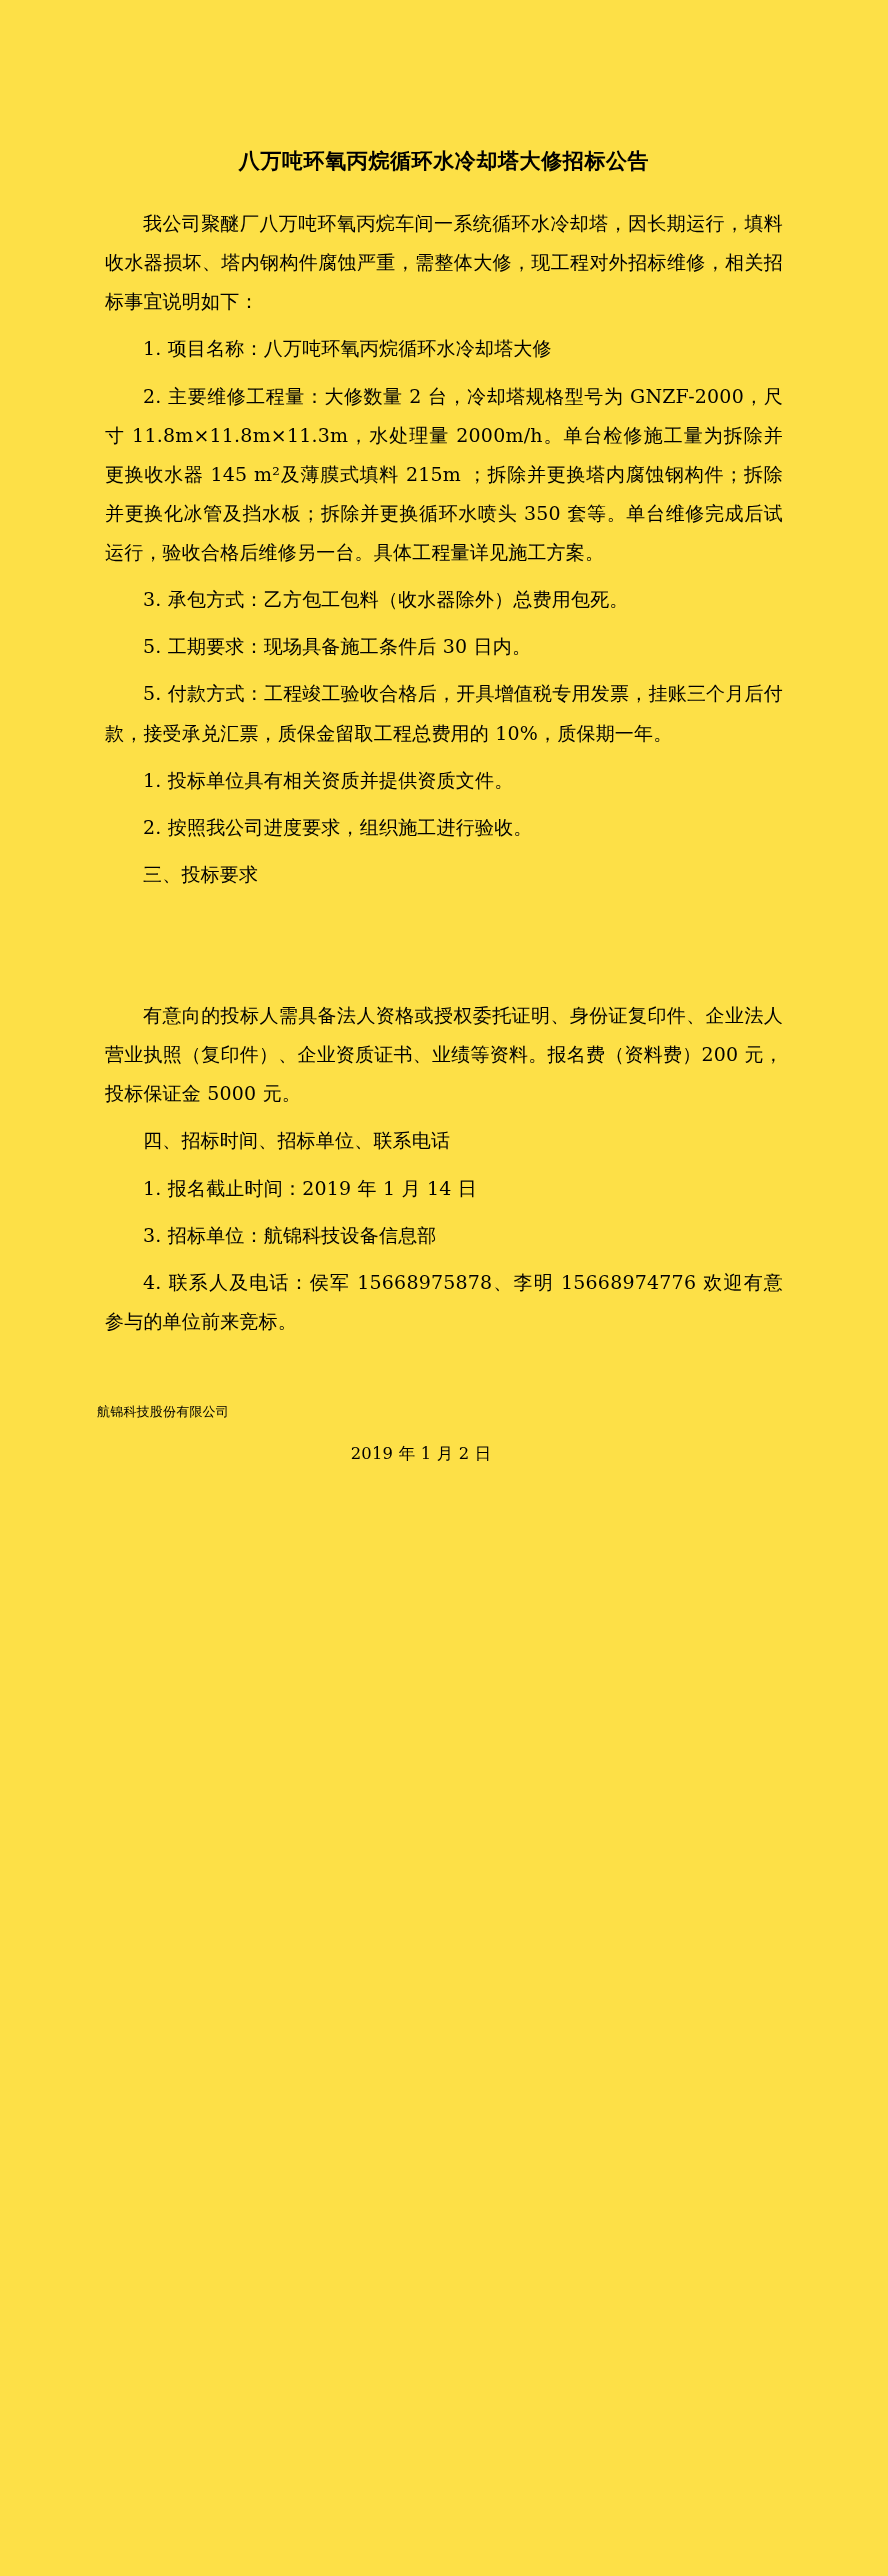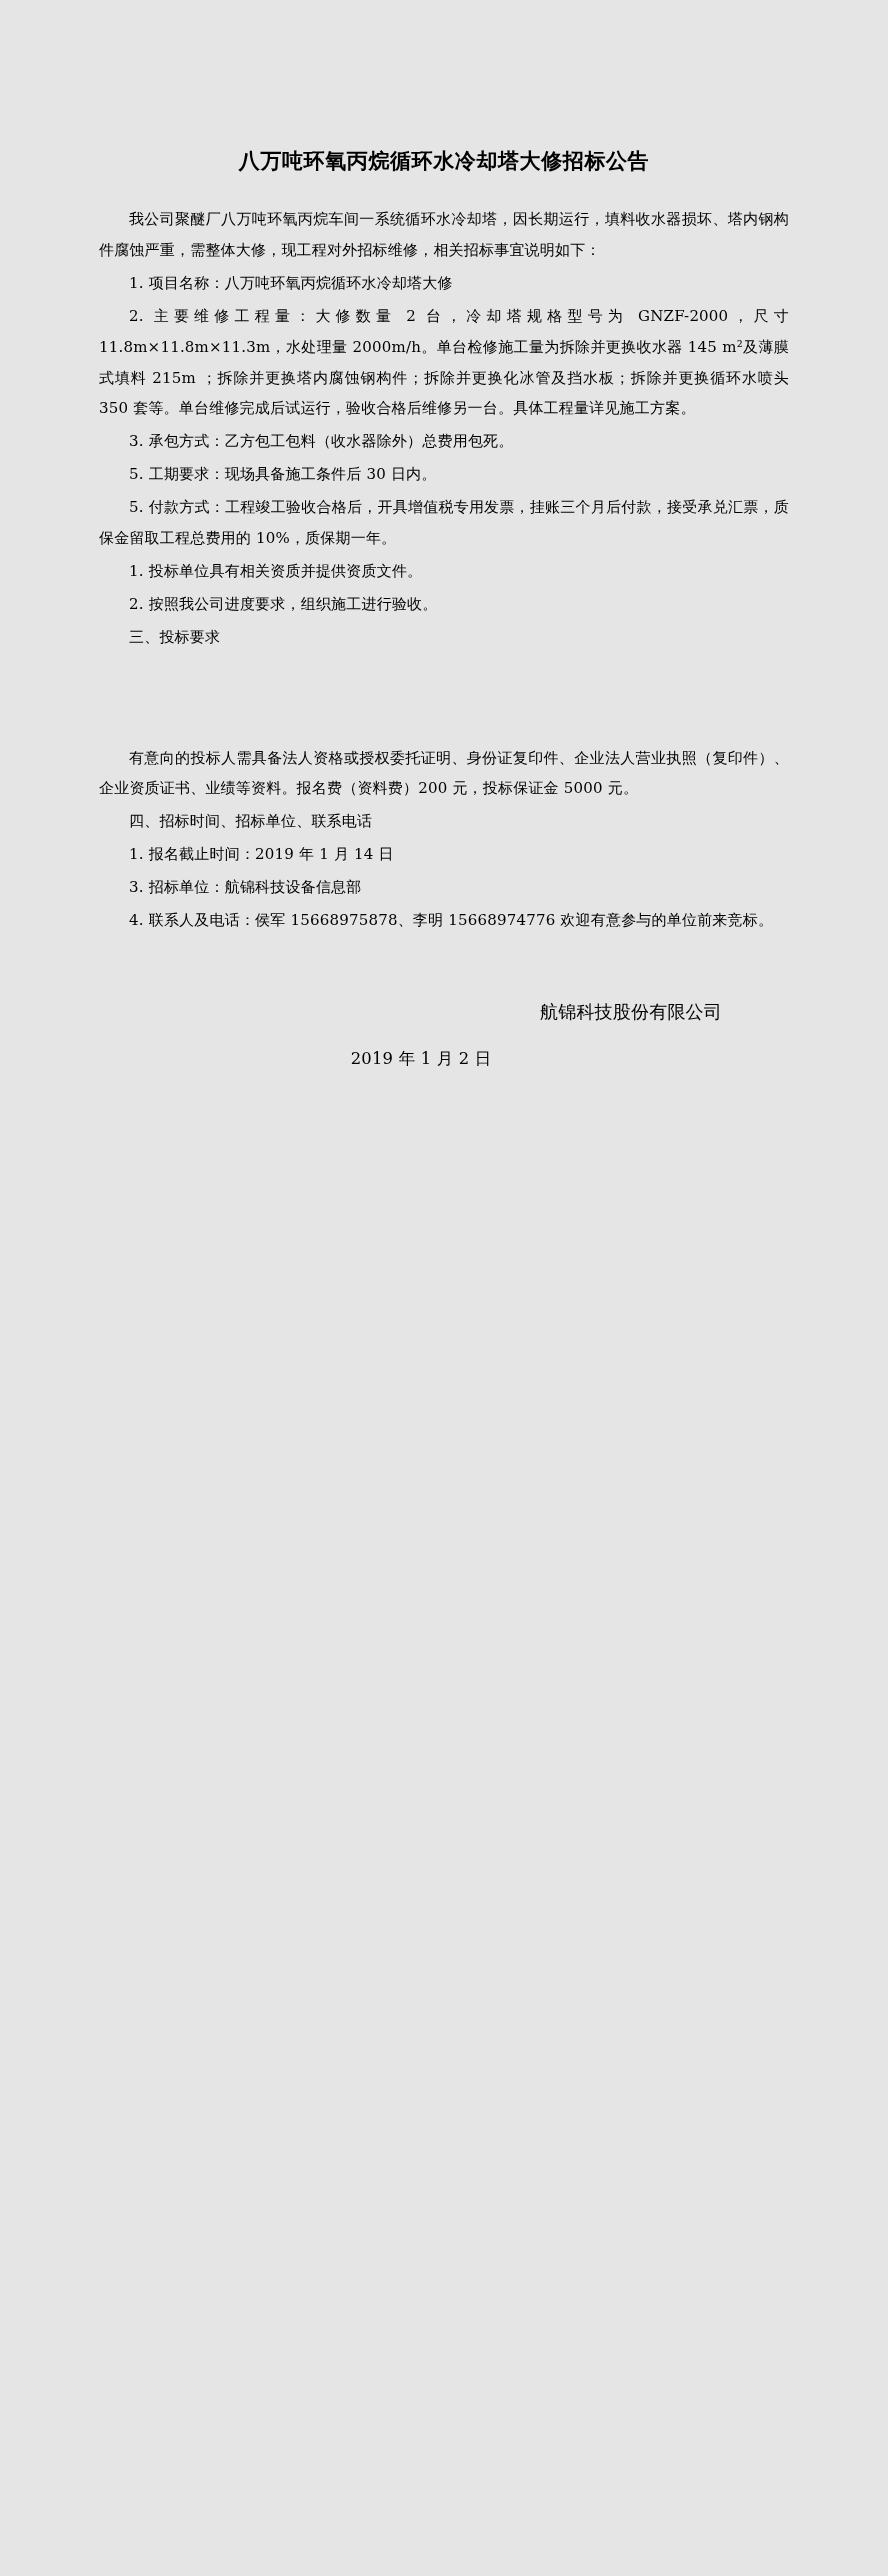--- a/index.html
+++ b/index.html
@@ -11,50 +11,50 @@
     width: 888px;
     min-height: 2576px;
     font-family: "DejaVu Serif", "Liberation Serif", serif;
     color: #000000;
   }
   .page {
     width: 888px;
     min-height: 2576px;
     box-sizing: border-box;
     padding: 144px 97px 0 97px;
-    background: #e5e5e5;
+    background: #fde047;
   }
   .doc-title {
     text-align: center;
     font-size: 21px;
     font-weight: bold;
     letter-spacing: 0.6px;
     line-height: 1.6;
     margin: 0 0 26.5px 0;
     font-family: "DejaVu Serif", "Liberation Serif", serif;
   }
   .para {
-    font-size: 15px;
+    font-size: 19px;
     line-height: 2.06;
     text-align: justify;
     text-justify: inter-ideograph;
-    margin: 2px;
+    margin: 8px;
     letter-spacing: 0.2px;
   }
   .indent {
     text-indent: 2em;
   }
   .gap-block {
     height: 86px;
   }
   .sign {
-    font-size: 18px;
+    font-size: 13px;
     line-height: 2.0;
     margin: 0;
-    text-align: right;
+    text-align: left;
     letter-spacing: 0.2px;
   }
   .sign-wrap {
     margin-top: 58px;
     padding-right: 69px;
   }
   .sign-date {
     font-size: 16.4px;
     line-height: 2.0;
     margin: 13px;

